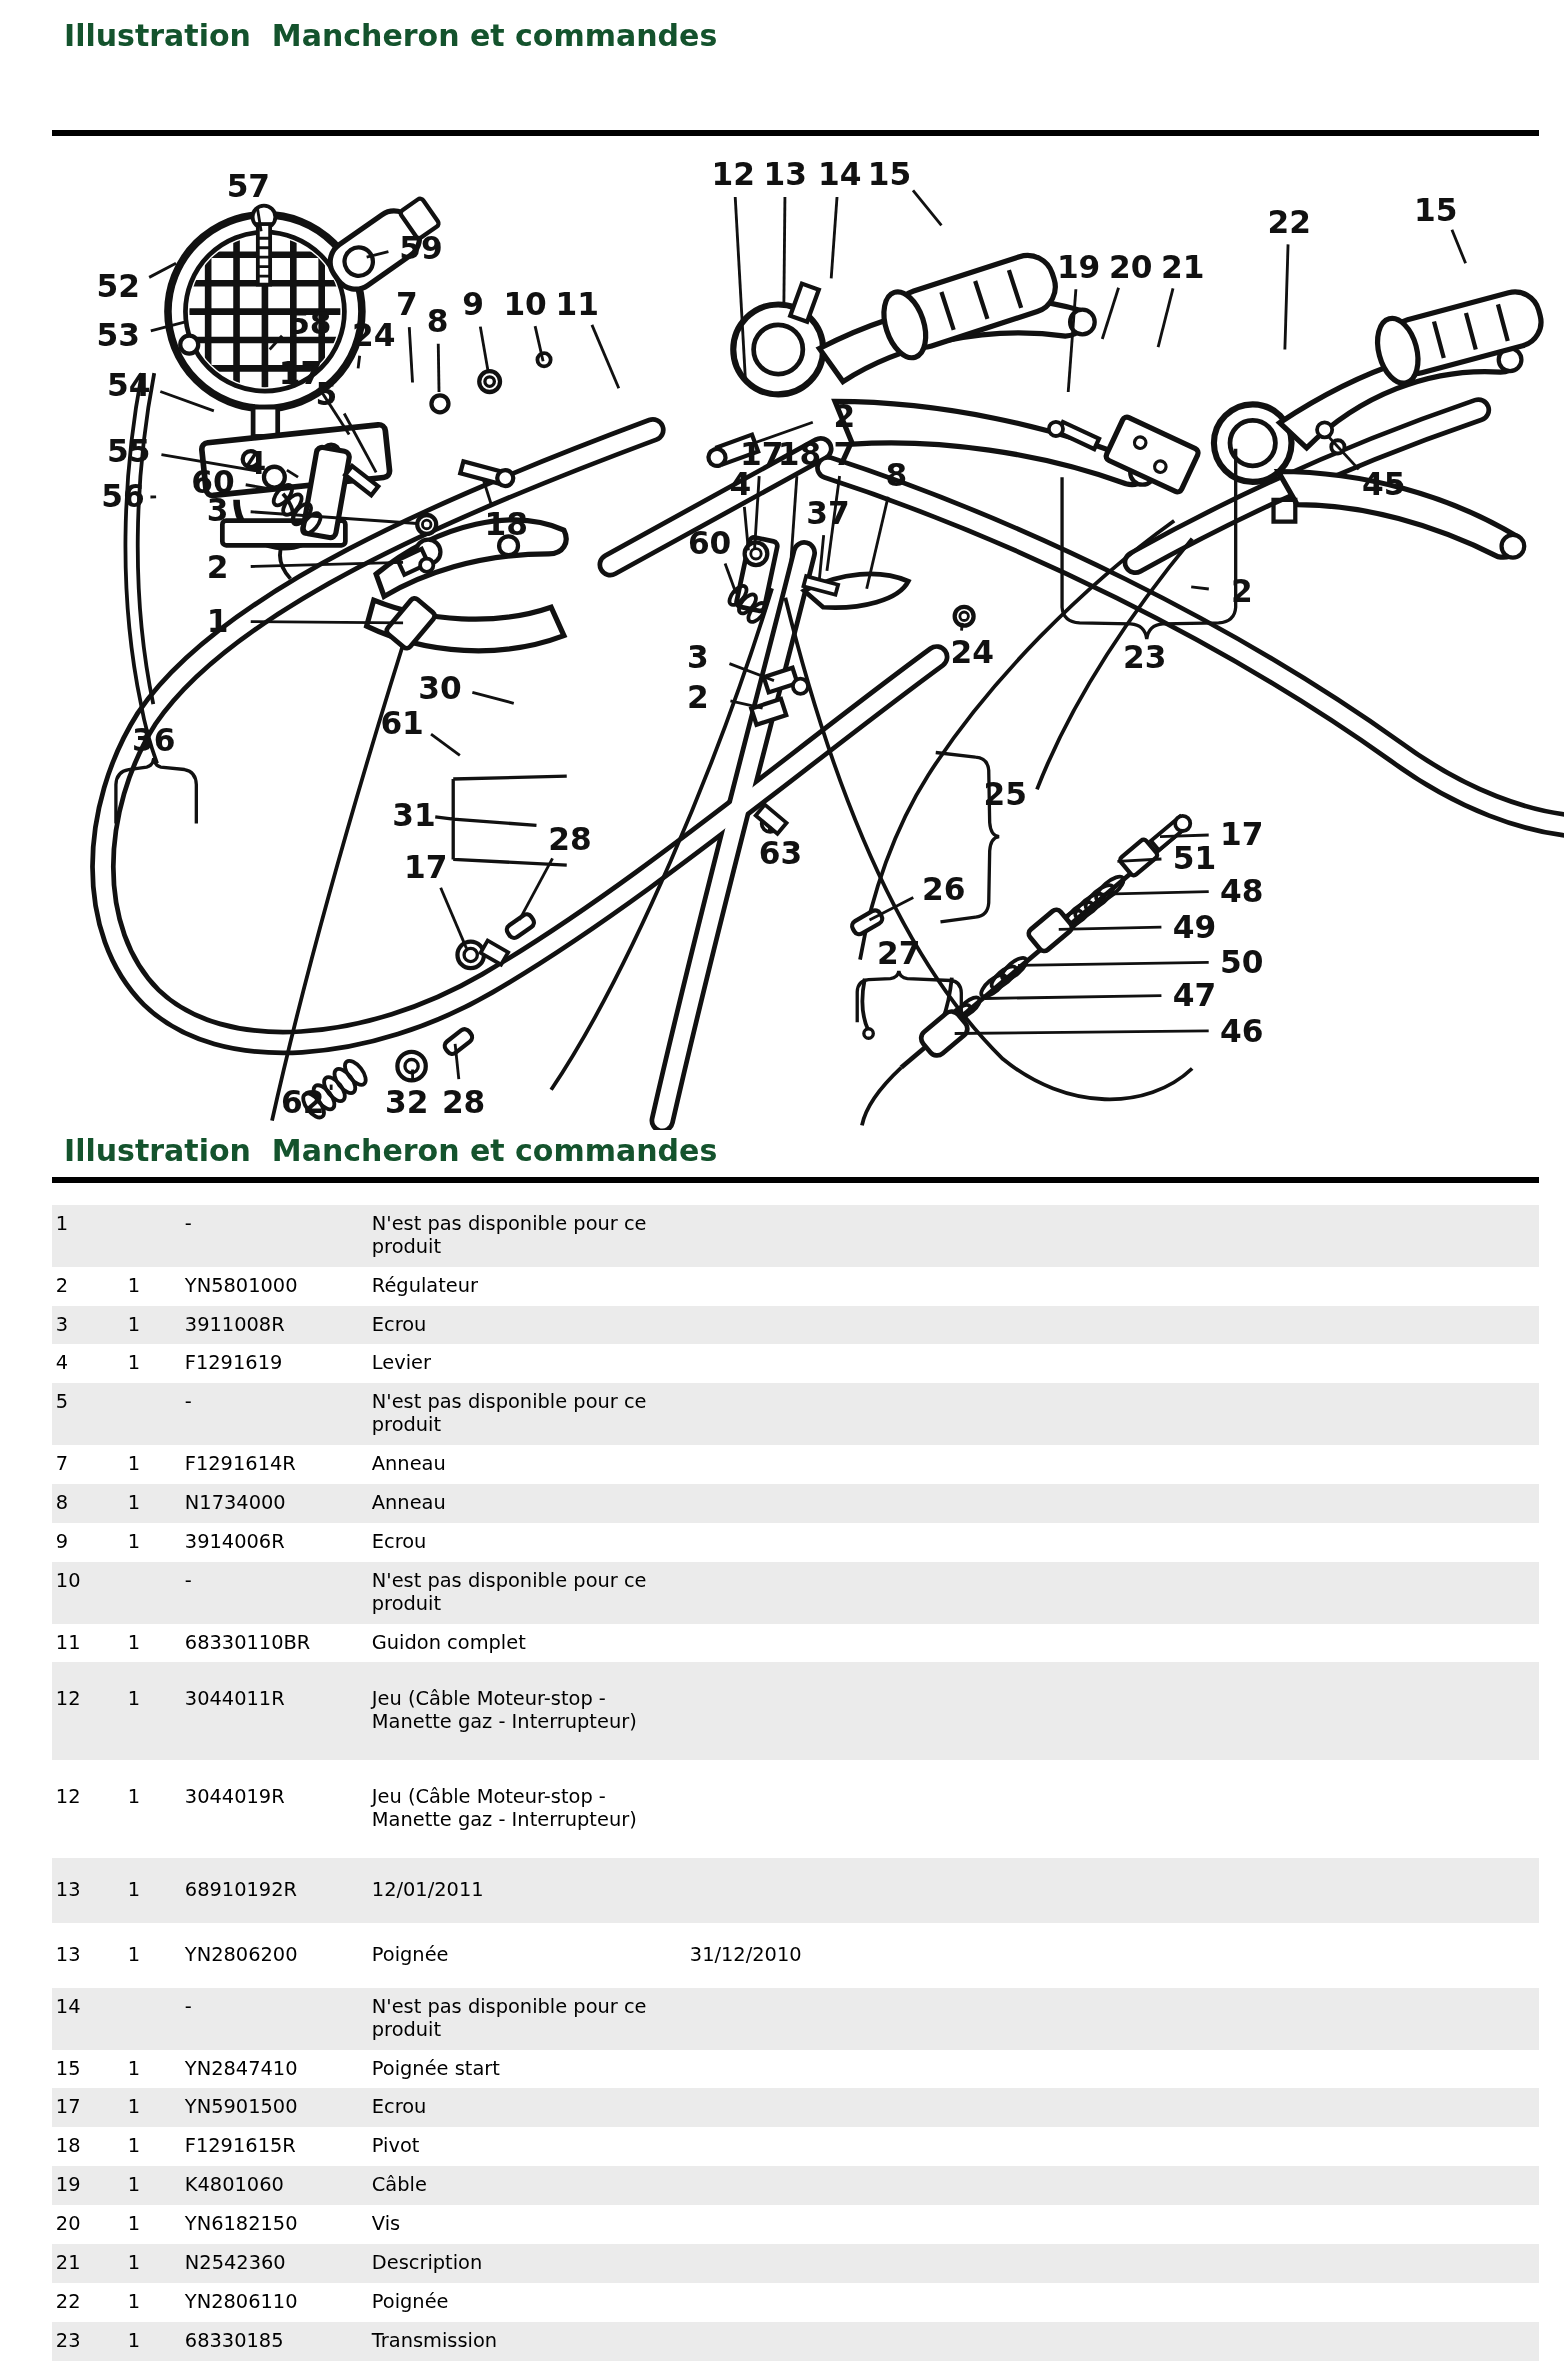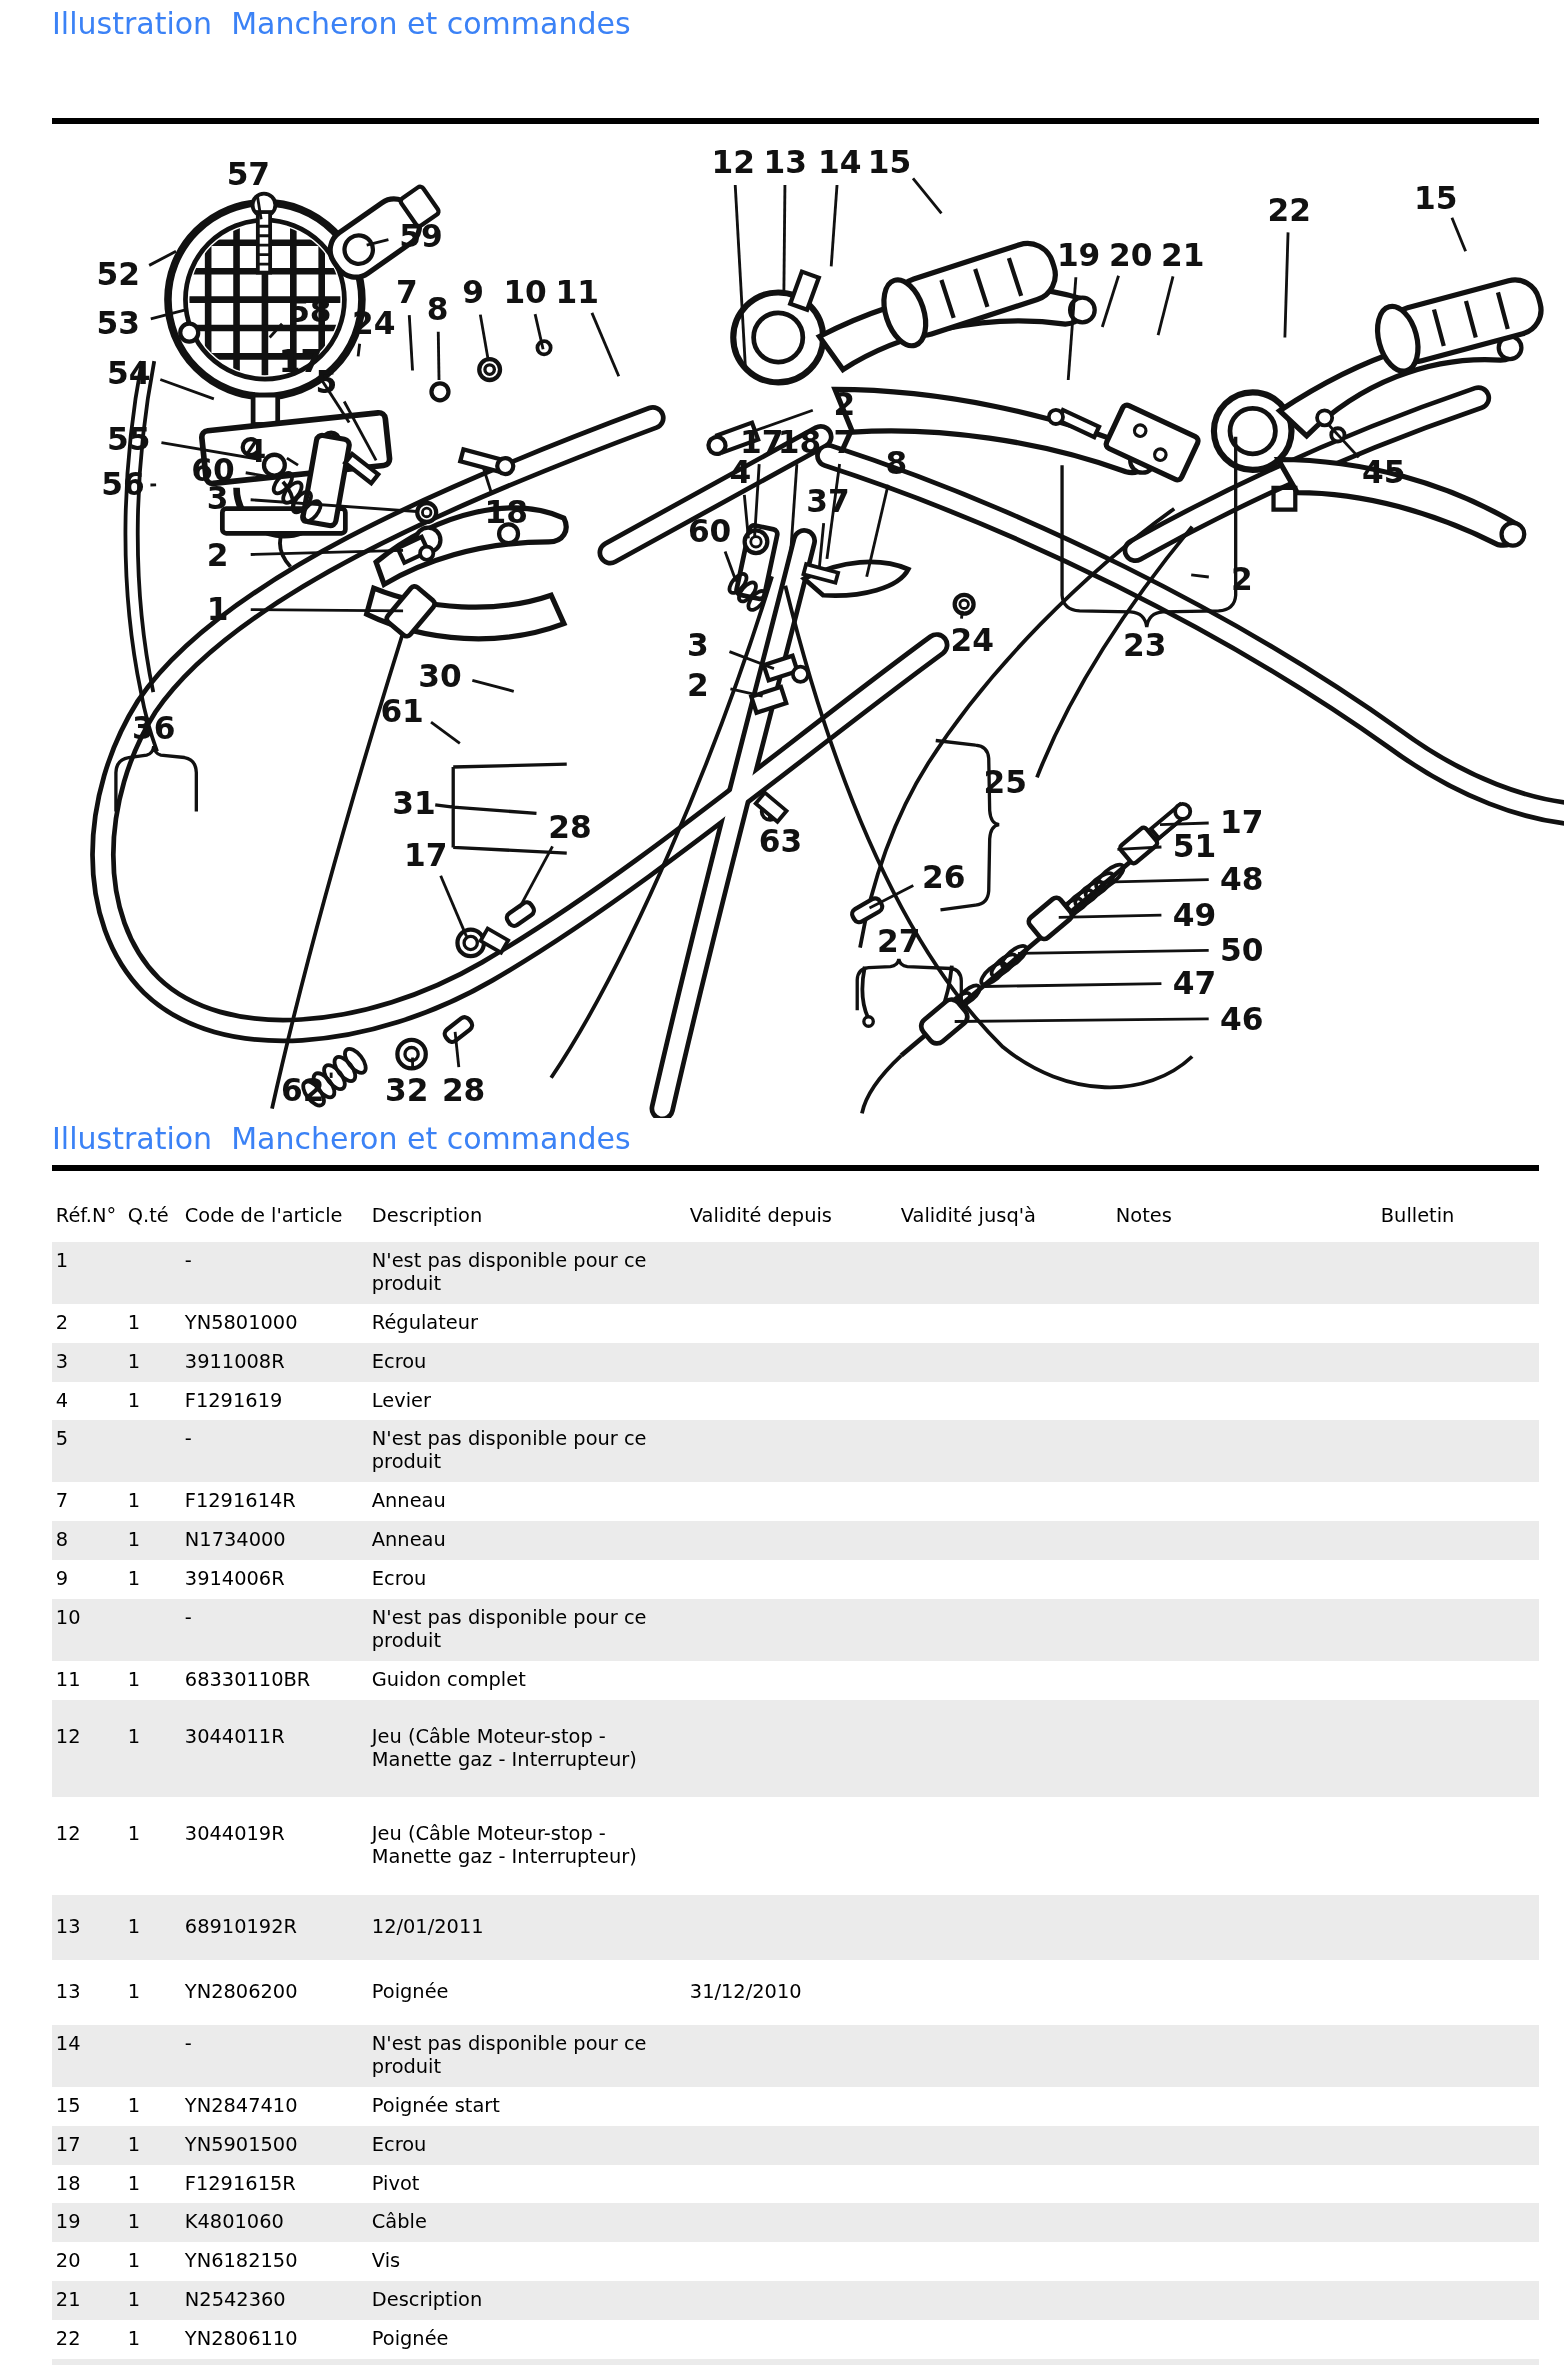--- a/index.html
+++ b/index.html
@@ -3,22 +3,22 @@
 <meta charset="utf-8">
 <style>
   html,body{margin:0;padding:0;}
   body{
     width:1564px;height:3680px;background:#ffffff;color:#000;
     font-family:"DejaVu Sans","Liberation Sans",sans-serif;
     overflow:hidden;position:relative;
   }
   .page{padding:5.7px 24.6px 0 52px;}
   .doc-title{
-    font-size:30px;font-weight:400;color:#3b82f6;white-space:pre;
-    margin:0;line-height:1.2;
+    font-size:30px;font-weight:700;color:#14532d;white-space:pre;
+    margin:12px;line-height:1.2;
   }
   .title-1{margin-bottom:76px;}
   .title-2{margin-top:2.8px;margin-bottom:7.6px;}
   .rule{height:6.2px;background:#000;width:100%;}
   .rule-2{margin-bottom:22px;}
   svg#diagram{display:block;margin:10.4px 0 1.9px -52px;}
   .ptable{width:100%;}
   .prow{
     display:grid;
     grid-template-columns:72px 57px 187px 318px 211px 215px 265px 1fr;
@@ -368,30 +368,20 @@
         <line x1="2455.0" y1="1795.8" x2="2082" y2="1802" stroke="#111111" stroke-width="6"></line>
         <text x="2525" y="1795" text-anchor="middle" dominant-baseline="central" font-size="66" font-weight="bold" fill="#111111">47</text>
         <line x1="2555.0" y1="1870.5" x2="2018" y2="1876" stroke="#111111" stroke-width="6"></line>
         <text x="2625" y="1870" text-anchor="middle" dominant-baseline="central" font-size="66" font-weight="bold" fill="#111111">46</text>
       </g>
   </svg>
 
   <h2 class="doc-title title-2">Illustration  Mancheron et commandes</h2>
   <div class="rule rule-2"></div>
   <div class="ptable" id="table1">
-      <div class="prow head">
-        <div>Réf.N°</div>
-        <div>Q.té</div>
-        <div>Code de l'article</div>
-        <div>Description</div>
-        <div>Validité depuis</div>
-        <div>Validité jusq'à</div>
-        <div>Notes</div>
-        <div>Bulletin</div>
-      </div>
       <div class="prow shaded">
         <div>1</div>
         <div></div>
         <div>-</div>
         <div>N'est pas disponible pour ce produit</div>
         <div></div>
         <div></div>
         <div></div>
         <div></div>
       </div>

